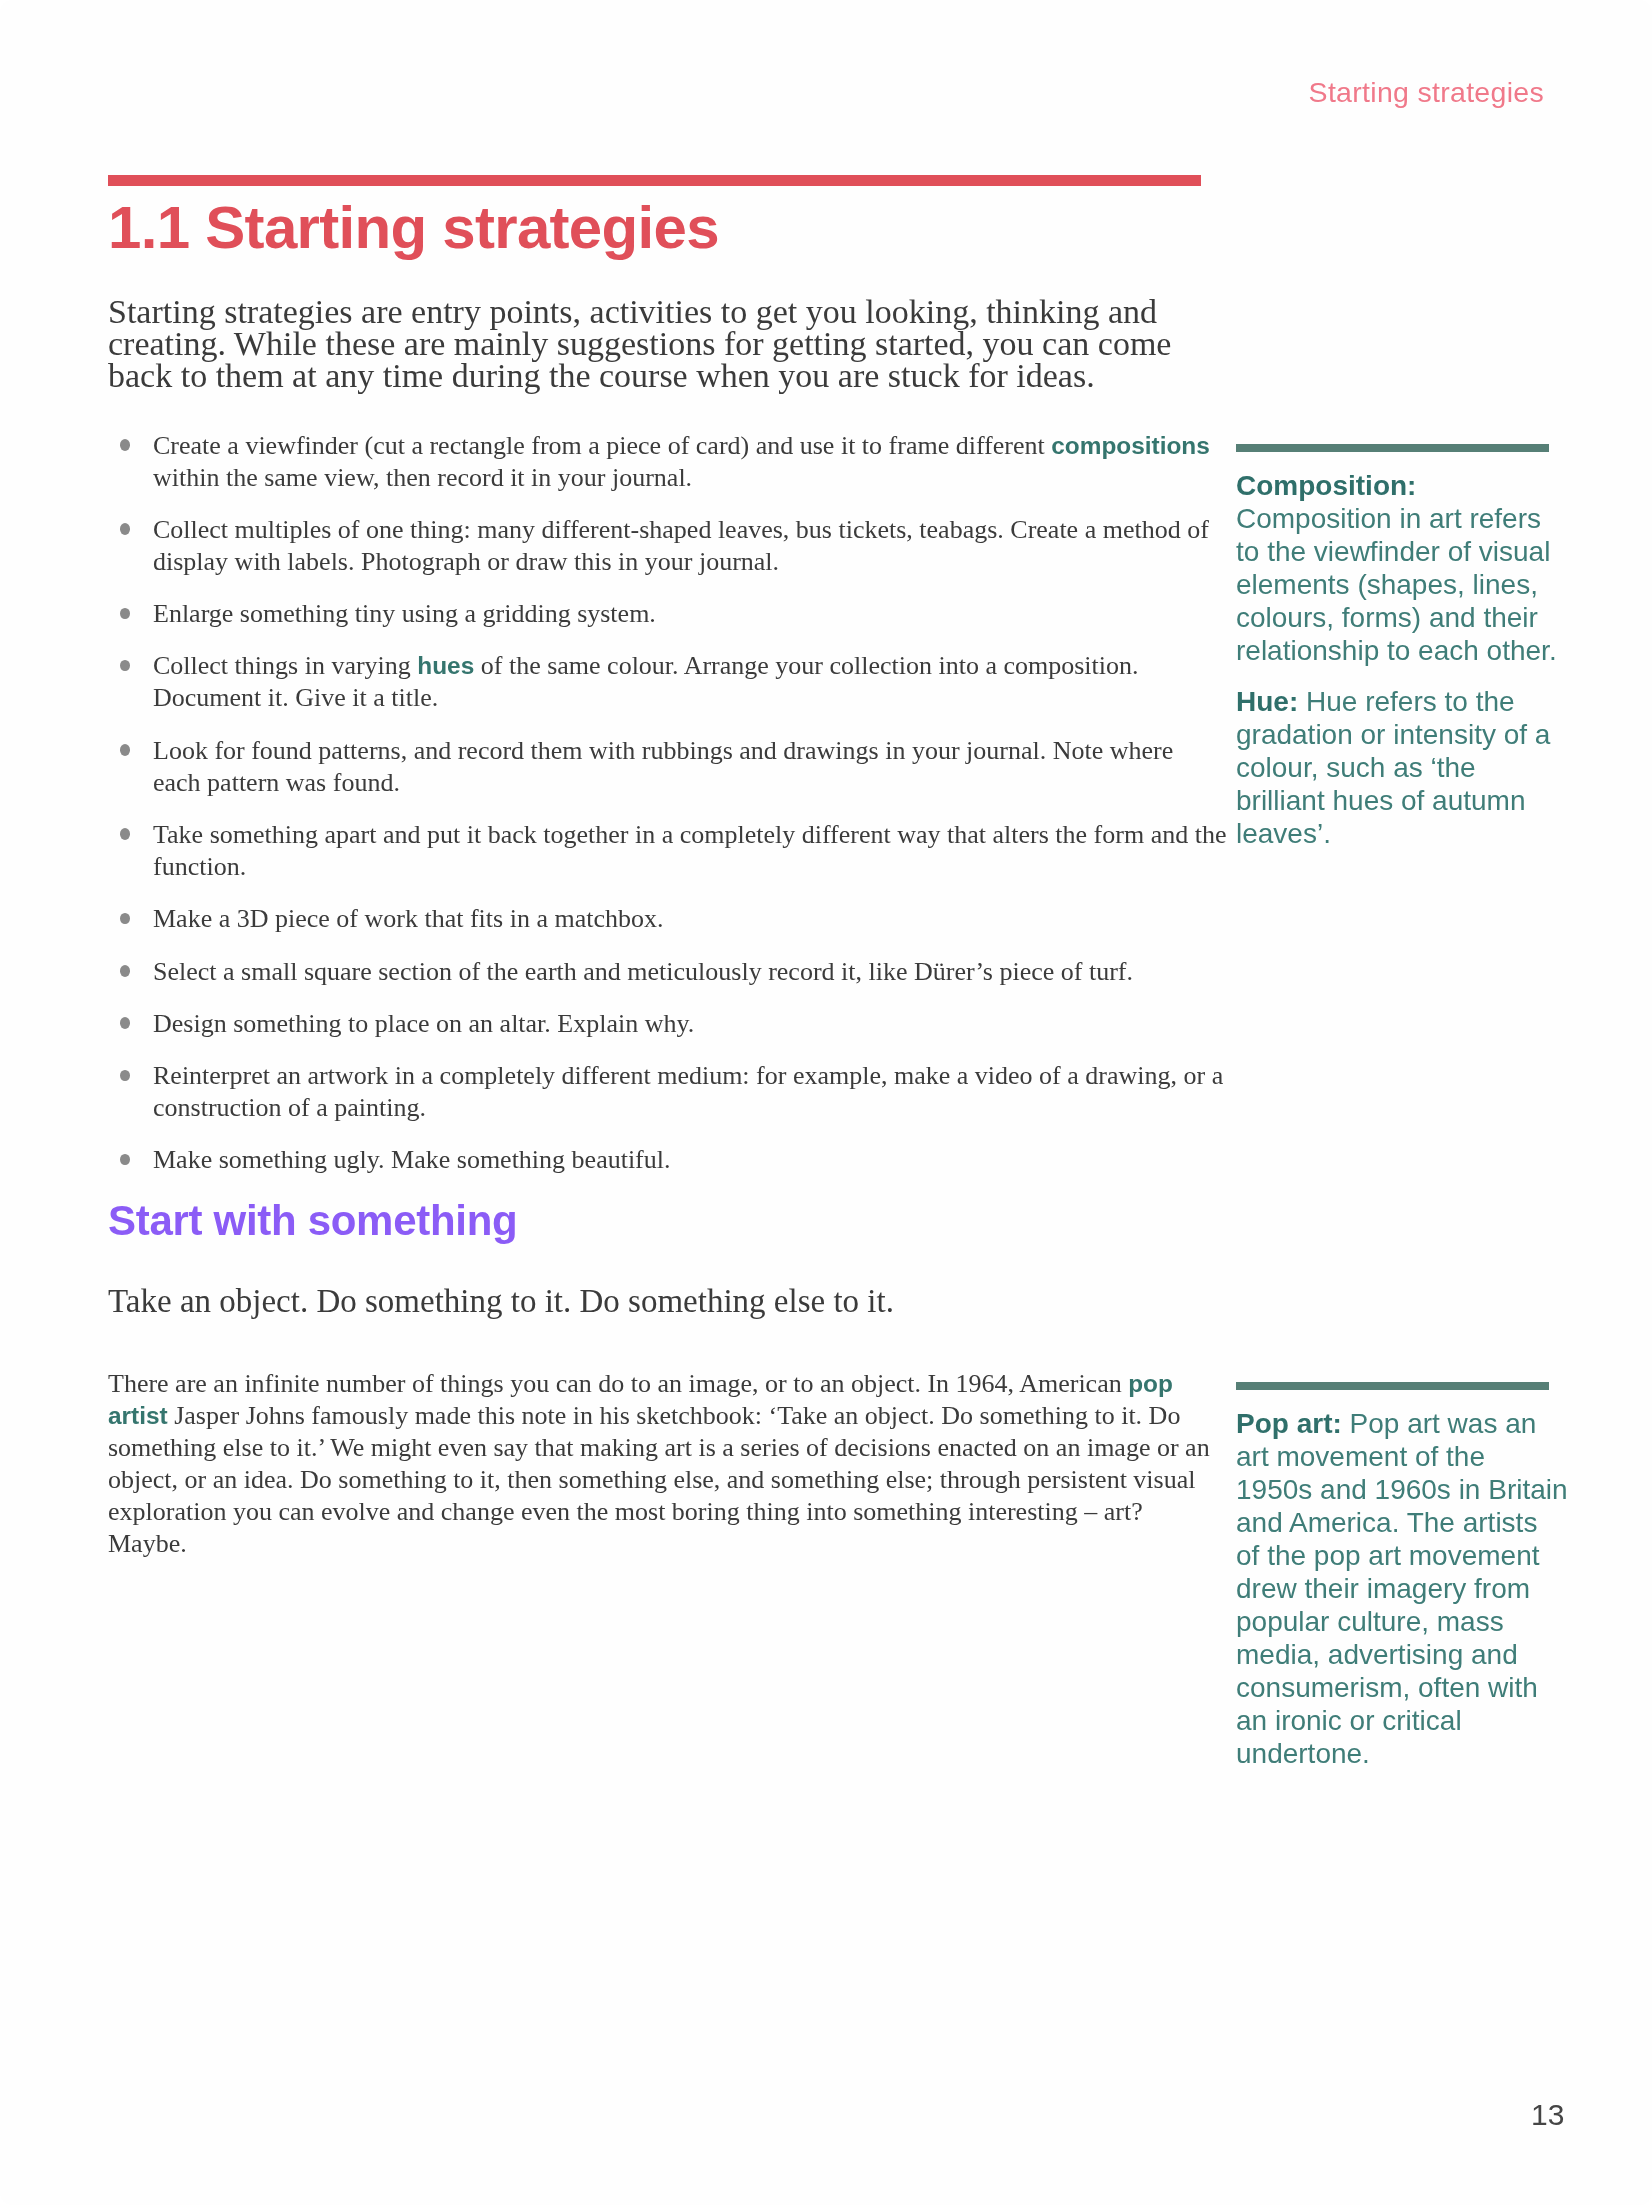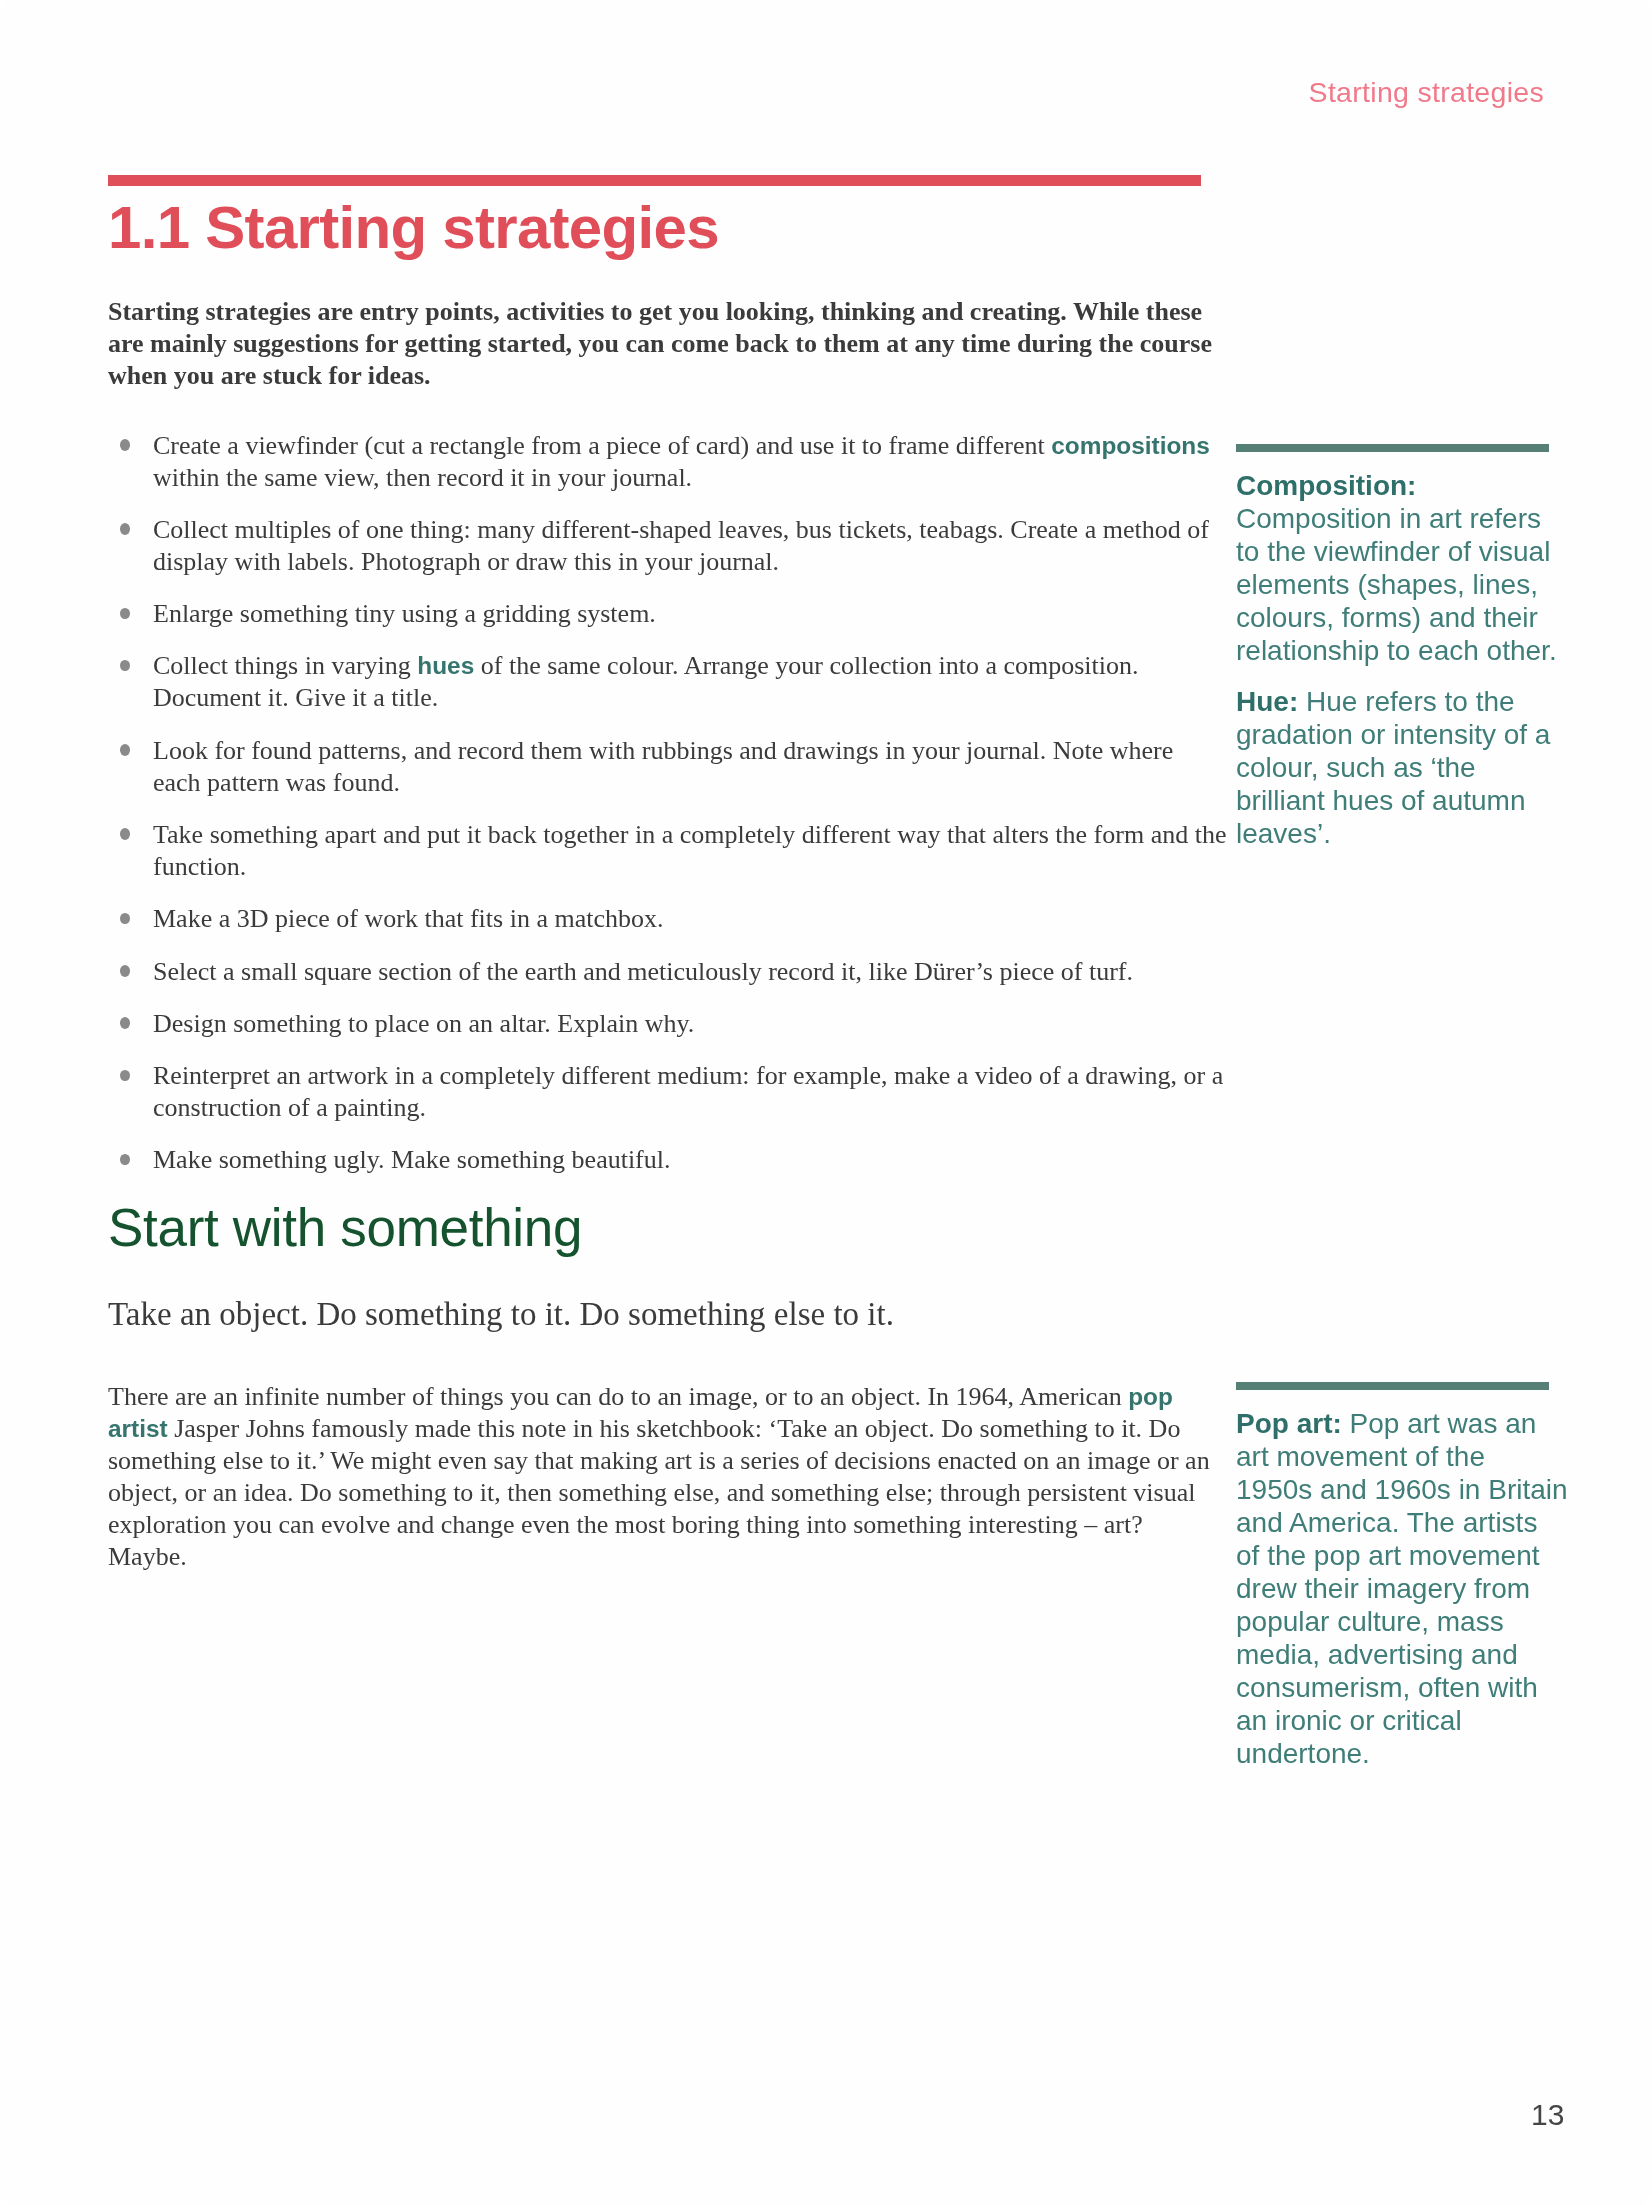--- a/index.html
+++ b/index.html
@@ -37,24 +37,23 @@
     margin: 9.5px 0 0 0;
     font-family: Liberation Sans, sans-serif;
     font-weight: bold;
     font-size: 60px;
     line-height: 1.05;
     letter-spacing: -0.7px;
     color: #e04f59;
   }
   .intro {
     margin: 37px 14px 0 0;
-    font-size: 26px;
+    font-size: 34px;
     line-height: 32px;
     width: 1112px;
-    font-weight: bold;
   }
   ul.strategy-list {
     margin: 38px 0 16px 0;
     padding: 0;
     list-style: none;
     width: 1119px;
   }
   ul.strategy-list li {
     position: relative;
     padding-left: 45px;
@@ -73,24 +72,24 @@
   }
   .term {
     font-family: "Liberation Sans", sans-serif;
     font-weight: bold;
     color: #35756e;
     font-size: 24.4px;
   }
   h2.sub-heading {
     margin: 17.6px 0 0 0;
     font-family: "Liberation Sans", sans-serif;
-    font-weight: normal;
-    font-size: 53px;
+    font-weight: bold;
+    font-size: 42px;
     letter-spacing: -0.3px;
-    color: #14532d;
+    color: #8b5cf6;
   }
   .quote-block {
     margin: 39px 0 0 0;
     text-align: left;
     font-size: 33px;
     line-height: 35px;
     width: 1098px;
   }
   .body-par {
     margin: 49px 0 0 0;

